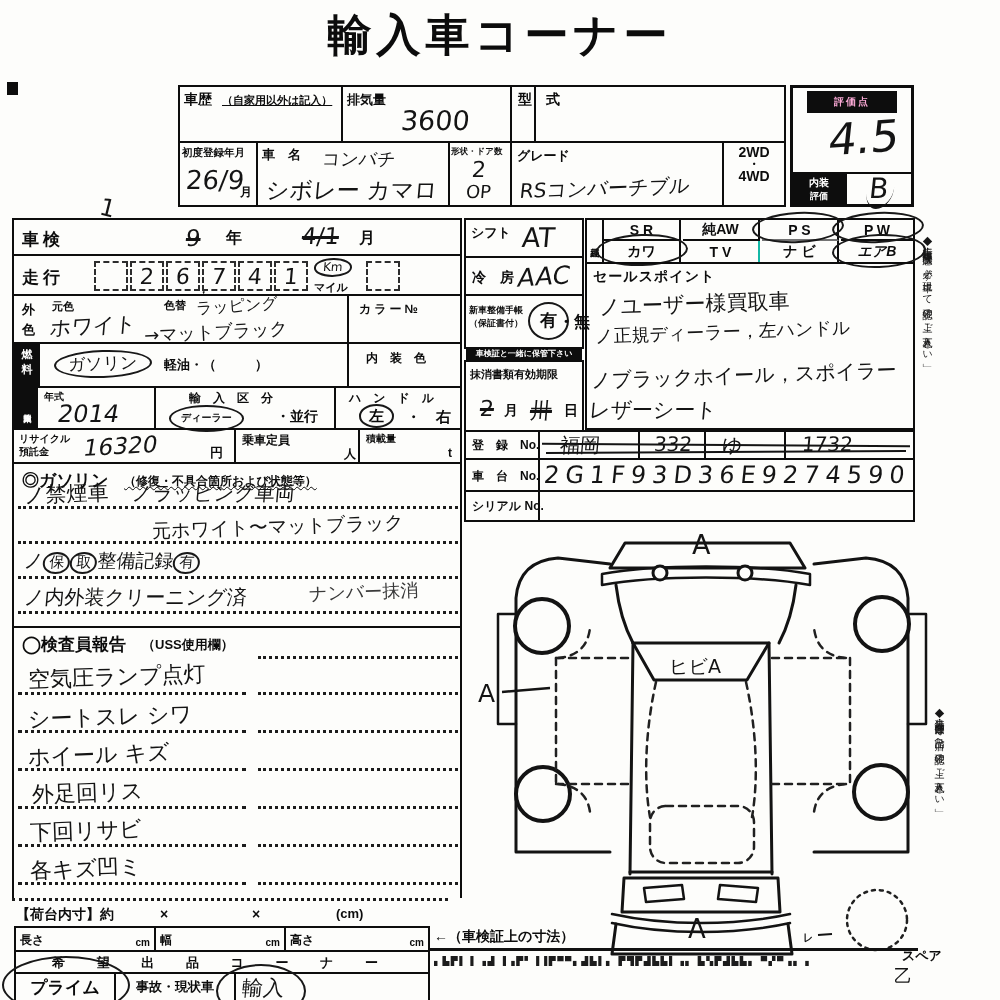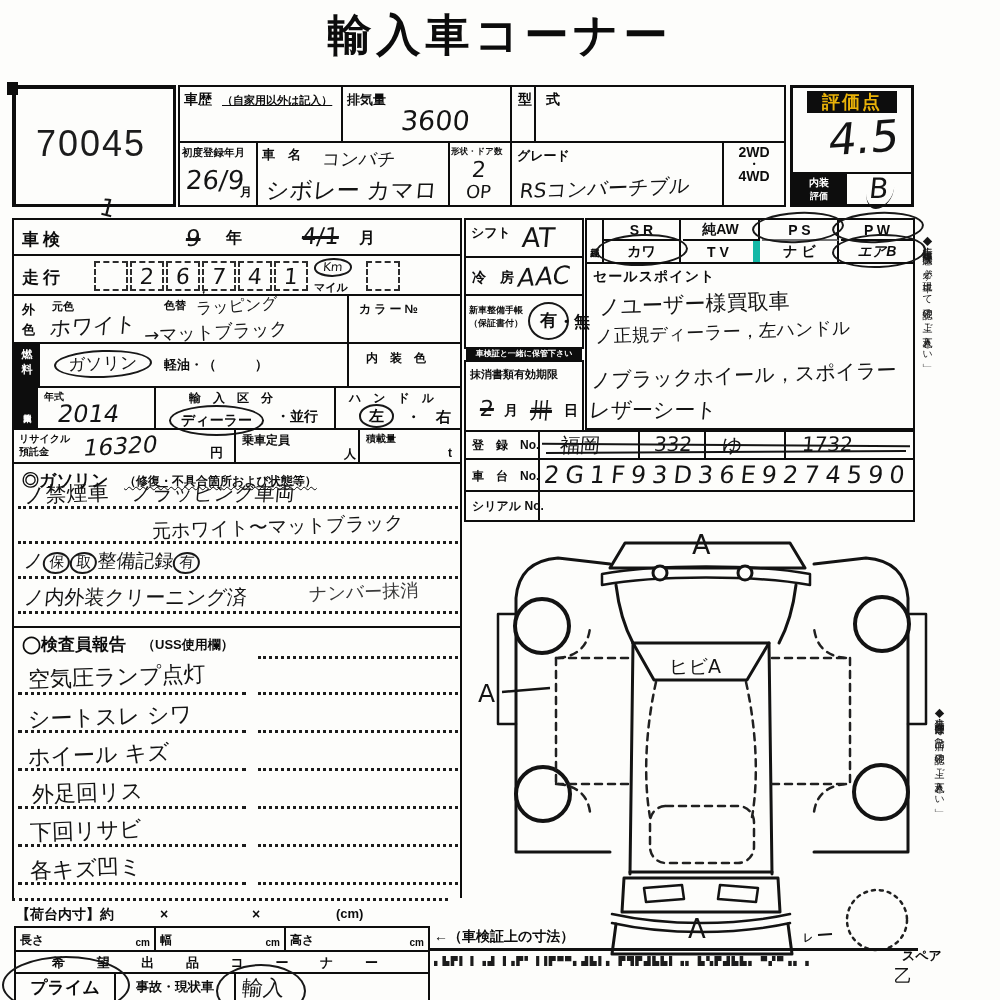--- a/index.html
+++ b/index.html
@@ -23,23 +23,20 @@
   svg .pr{font-family:"Liberation Sans",sans-serif;font-weight:bold;fill:#0c0c0c;}
 </style>
 </head>
 <body>
 
 <div id="page">
 
   <div class="abs lbl" style="left:0;width:1000px;top:6px;text-align:center;font-size:44px;letter-spacing:5px;">輸入車コーナー</div>
 
   <div class="abs" style="left:7px;top:82px;width:11px;height:13px;background:#0d0d0d;"></div>
-  <div class="abs b3" style="left:12px;top:85px;width:164px;height:122px;border-width:4px 3px 3px 4px;">
-    <span class="abs" style="left:20px;top:34px;font-size:36px;letter-spacing:2px;color:#1c1c1c;font-family:'Liberation Sans',sans-serif;">70045</span>
-  </div>
 
   <div class="abs b" style="left:178px;top:85px;width:165px;height:58px;">
     <span class="abs lbl" style="left:4px;top:4px;font-size:14px;">車歴</span>
     <span class="abs lbl" style="left:42px;top:6px;font-size:11px;text-decoration:underline;">（自家用以外は記入）</span>
   </div>
   <div class="abs b" style="left:341px;top:85px;width:195px;height:58px;">
     <span class="abs lbl" style="left:4px;top:4px;font-size:13px;">排気量</span>
     <span class="abs hw" style="left:58px;top:18px;font-size:27px;">3600</span>
   </div>
   <div class="abs b" style="left:510px;top:85px;width:276px;height:58px;">
@@ -66,21 +63,21 @@
     <span class="abs hw" style="left:8px;top:32px;font-size:20px;transform:skewX(-8deg) rotate(-2deg);">RSコンバーチブル</span>
   </div>
   <div class="abs b" style="left:722px;top:141px;width:64px;height:66px;text-align:center;">
     <div class="lbl" style="font-size:14px;margin-top:1px;">2WD</div>
     <div class="lbl" style="font-size:12px;line-height:8px;">・</div>
     <div class="lbl" style="font-size:14px;">4WD</div>
   </div>
 
   <div class="abs b3" style="left:790px;top:85px;width:124px;height:122px;">
     <div class="abs inv ctr" style="left:14px;top:3px;width:90px;height:22px;">
-      <span class="lbl" style="color:#eab308;font-size:18px;letter-spacing:2px;">評価点</span>
+      <span class="lbl" style="color:#f9a8d4;font-size:10px;letter-spacing:2px;">評価点</span>
     </div>
     <span class="abs hw" style="left:36px;top:24px;font-size:44px;transform:skewX(-10deg) rotate(-4deg);">4.5</span>
     <div class="abs" style="left:0;top:84px;width:118px;height:2px;background:#0d0d0d;"></div>
     <div class="abs inv" style="left:0;top:86px;width:52px;height:32px;text-align:center;">
       <div style="font-size:10px;font-weight:bold;margin-top:2px;">内装</div>
       <div style="font-size:9px;font-weight:bold;">評価</div>
     </div>
     <div class="abs" style="left:52px;top:86px;width:2px;height:32px;background:#0d0d0d;"></div>
     <span class="abs hw" style="left:74px;top:84px;font-size:28px;border-bottom:2px solid #141414;border-radius:0 0 60% 40%;padding:0 6px 2px 2px;transform:skewX(-6deg);">B</span>
   </div>
@@ -146,21 +143,21 @@
   </div>
 
   <div class="abs b" style="left:12px;top:386px;width:450px;height:44px;">
     <div class="abs inv ctr" style="left:0;top:0;width:24px;height:40px;">
       <span class="vt" style="font-size:8px;font-weight:bold;">輸入車用</span>
     </div>
     <span class="abs lbl" style="left:30px;top:2px;font-size:10px;">年式</span>
     <span class="abs hw" style="left:44px;top:12px;font-size:24px;transform:skewX(-10deg);">2014</span>
     <div class="abs" style="left:140px;top:0;width:2px;height:40px;background:#0d0d0d;"></div>
     <span class="abs lbl" style="left:175px;top:2px;font-size:12px;">輸　入　区　分</span>
-    <span class="abs ov lbl" style="left:155px;top:17px;font-size:14px;padding:6px 10px;border-width:2.5px;">ディーラー</span>
+    <span class="abs ov lbl" style="left:155px;top:17px;font-size:10px;padding:6px 10px;border-width:2.5px;">ディーラー</span>
     <span class="abs lbl" style="left:262px;top:20px;font-size:14px;">・並行</span>
     <div class="abs" style="left:320px;top:0;width:2px;height:40px;background:#0d0d0d;"></div>
     <span class="abs lbl" style="left:335px;top:2px;font-size:12px;">ハ　ン　ド　ル</span>
     <span class="abs ov lbl" style="left:345px;top:16px;font-size:15px;padding:2px 8px;border-width:2.5px;">左</span>
     <span class="abs lbl" style="left:392px;top:20px;font-size:15px;">・　右</span>
   </div>
 
   <div class="abs b" style="left:12px;top:428px;width:450px;height:36px;">
     <span class="abs lbl" style="left:5px;top:2px;font-size:10px;line-height:13px;">
       <span>リサイクル</span><br>
@@ -287,21 +284,21 @@
       </div>
     <div class="abs ctr" style="left:175px;top:0;width:77px;height:21px;border-right:2px solid #0d0d0d;border-bottom:2px solid #737373;">
         <span class="lbl" style="font-size:14px;">P S</span>
       </div>
     <div class="abs ctr" style="left:254px;top:0;width:72px;height:21px;border-bottom:2px solid #0d0d0d;">
         <span class="lbl" style="font-size:14px;">P W</span>
       </div>
     <div class="abs ctr" style="left:17px;top:21px;width:77px;height:21px;border-right:2px solid #0d0d0d;">
         <span class="lbl" style="font-size:14px;">カワ</span>
       </div>
-    <div class="abs ctr" style="left:96px;top:21px;width:77px;height:22px;border-right:7px solid #14b8a6;">
+    <div class="abs ctr" style="left:96px;top:21px;width:77px;height:22px;border-right:2px solid #14b8a6;">
         <span class="lbl" style="font-size:14px;">T V</span>
       </div>
     <div class="abs ctr" style="left:175px;top:21px;width:77px;height:21px;border-right:2px solid #0d0d0d;">
         <span class="lbl" style="font-size:14px;">ナ ビ</span>
       </div>
     <div class="abs ctr" style="left:254px;top:21px;width:72px;height:21px;">
         <span class="lbl" style="font-size:14px;font-style:italic;">エアB</span>
       </div>
   </div>
   <div class="abs ring" style="left:752px;top:212px;width:92px;height:31px;transform:rotate(-3deg);"></div>

